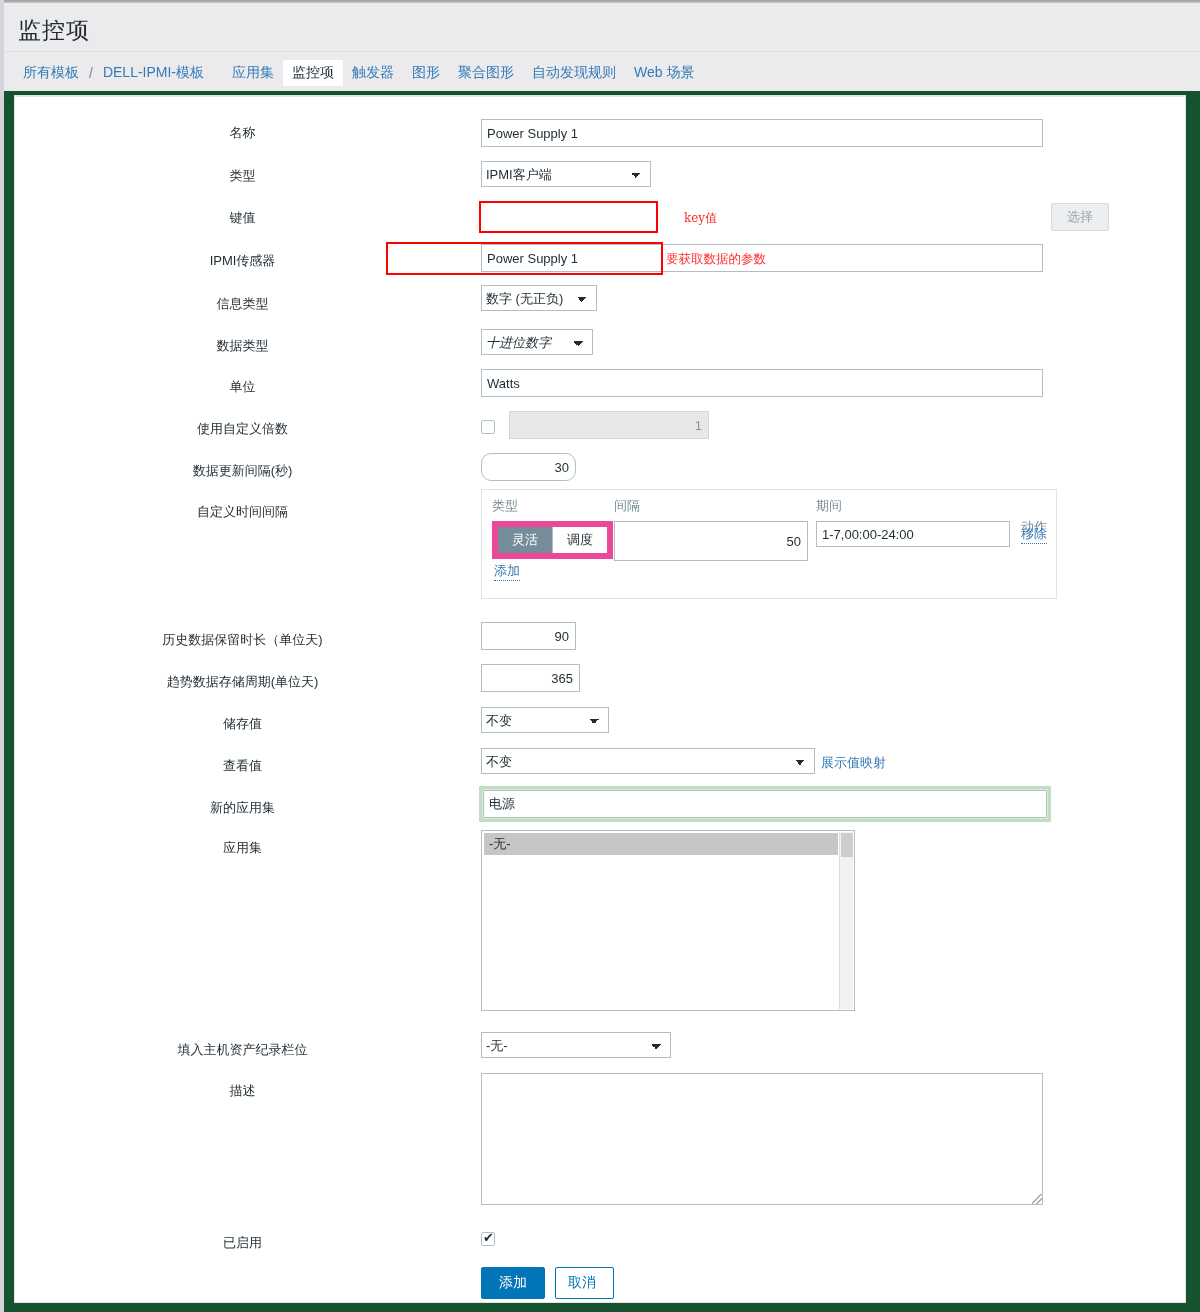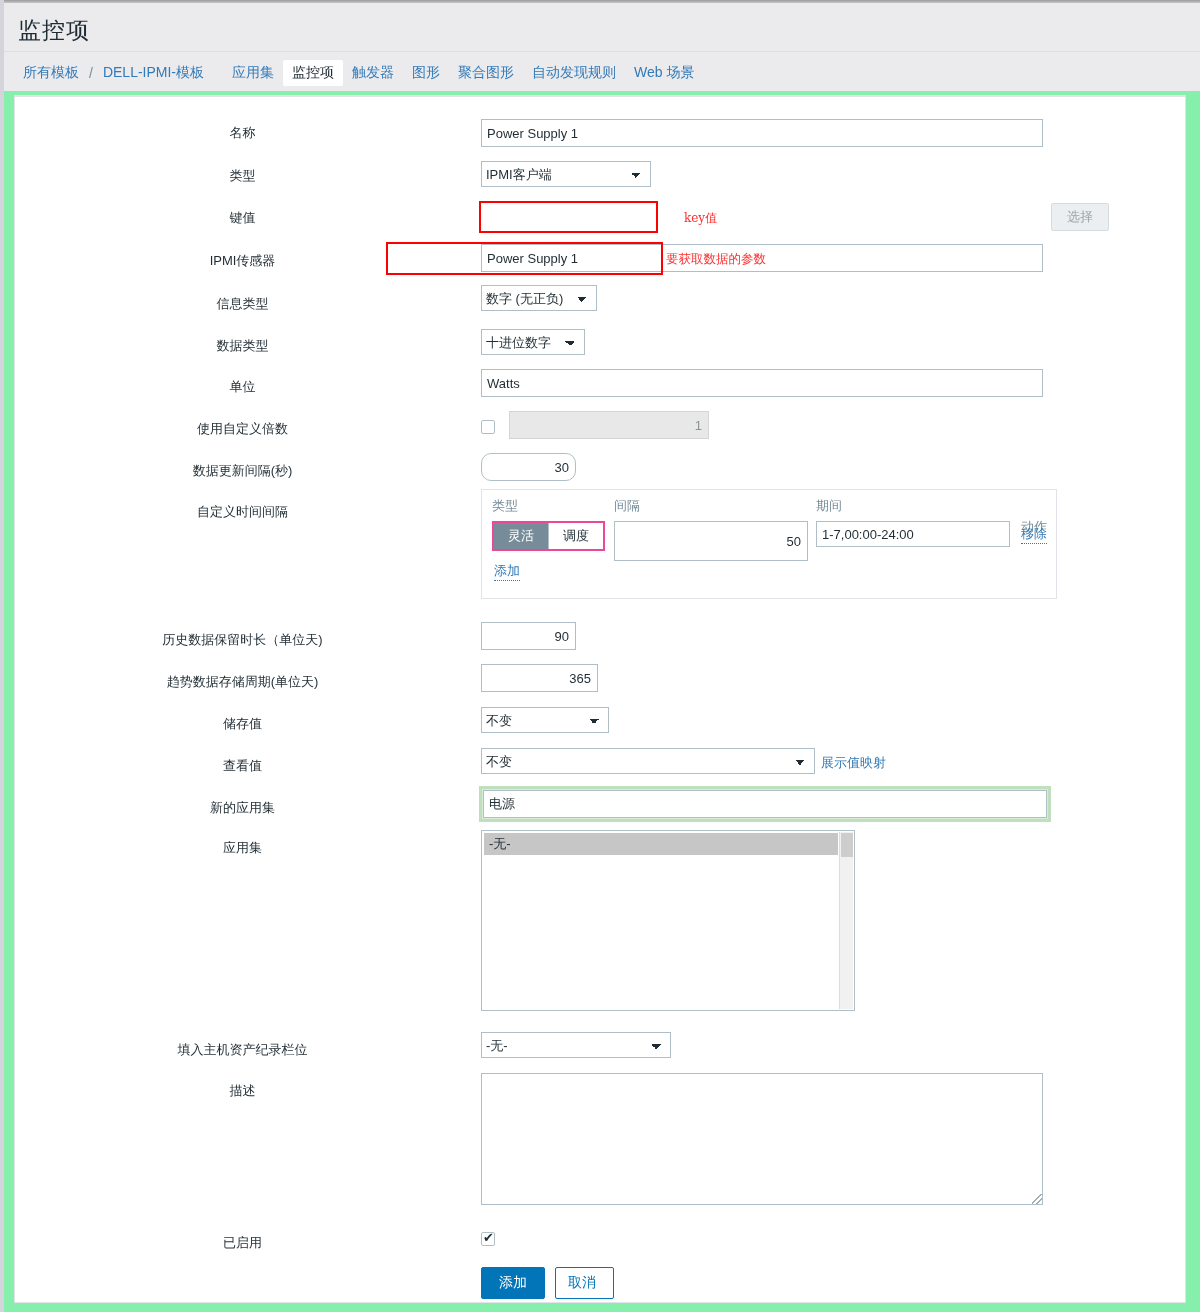--- a/index.html
+++ b/index.html
@@ -4,21 +4,21 @@
 <style>
   * { box-sizing: border-box; }
   html, body {
     margin: 0; padding: 0;
     width: 1200px; height: 1312px;
     background: #ffffff;
     font-family: "Liberation Sans", "DejaVu Sans", sans-serif;
     font-size: 12px;
     color: #1f2c33;
   }
-  .page { position: relative; width: 1200px; height: 1312px; overflow: hidden; background:#86efac; }
+  .page { position: relative; width: 1200px; height: 1312px; overflow: hidden; background:#14532d; }
 
   
   .left-rail {
     position: absolute; left: 0; top: 0; width: 4px; height: 1312px;
     background: #d3d5db;
   }
   .top-shadow {
     position: absolute; left: 0; top: 0; width: 1200px; height: 3px;
     background: linear-gradient(to bottom,#9a9a9a,#c8c8c8);
   }
@@ -105,21 +105,21 @@
     position: absolute; border: 2px solid #ff0000; pointer-events: none;
   }
 
   
   .ci-wrap {
     position: absolute; background: #ffffff; border: 1px solid #e1e3e8;
   }
   .ci-head {
     position: absolute; font-size: 13px; color: #768d99;
   }
-  .toggle-group { position: absolute; display: flex; border: 2px solid #ec4899; }
+  .toggle-group { position: absolute; display: flex; border: 6px solid #ec4899; }
   .toggle-group .tg {
     font-size: 13px; padding: 4px 14px; background: #ffffff; color: #1f2c33;
     cursor: default; border: none;
     font-family: "Liberation Sans", "DejaVu Sans", sans-serif;
   }
   .toggle-group .tg.on { background: #768d99; color: #ffffff; }
   .toggle-group .tg + .tg { border-left: 1px solid #b0bfc7; }
 
   a.link {
     color: #337ab7; font-size: 13px; text-decoration: none;
@@ -226,21 +226,21 @@
     <input class="txt" type="text" style="position: absolute; left: 466px; top: 147px; width: 562px; height: 28px;" value="Power Supply 1">
     <div class="annot-box" style="left:371px; top:145px; width:277px; height:33px;"></div>
     <span class="annot" style="left:651px; top:154px; font-size:12.5px;">要获取数据的参数</span>
 
     <div class="lbl" style="left:0; top:198px; width:455px;">信息类型</div>
     <select class="sel" style="position:absolute; left:466px; top:188px; width:116px;">
       <option>数字 (无正负)</option>
     </select>
 
     <div class="lbl" style="left:0; top:240px; width:455px;">数据类型</div>
-    <select class="sel" style="position:absolute; left:466px; top:232px; width:104px;">
+    <select class="sel" style="position:absolute; left:466px; top:232px; width:112px;font-style:italic;">
       <option>十进位数字</option>
     </select>
 
     <div class="lbl" style="left:0; top:281px; width:455px;">单位</div>
     <input class="txt" type="text" style="position: absolute; left: 466px; top: 272px; width: 562px; height: 28px;" value="Watts">
 
     <div class="lbl" style="left:0; top:323px; width:455px;">使用自定义倍数</div>
     <input class="cb" type="checkbox" style="position: absolute; left: 466px; top: 323px;">
     <input class="txt num" type="text" disabled="" style="position: absolute; left: 494px; top: 314px; width: 200px; height: 28px; text-align: right;" value="1">
 
@@ -263,21 +263,21 @@
       <input class="txt" type="text" style="position: absolute; left: 334px; top: 31px; width: 194px; height: 26px;" value="1-7,00:00-24:00">
       <a href="#" class="link" style="position:absolute; left:539px; top:35px;">移除</a>
 
       <a href="#" class="link" style="position:absolute; left:12px; top:72px;">添加</a>
     </div>
 
     <div class="lbl" style="left:0; top:534px; width:455px;">历史数据保留时长（单位天)</div>
     <input class="txt num" type="text" style="position: absolute; left: 466px; top: 525px; width: 95px; height: 28px;" value="90">
 
     <div class="lbl" style="left:0; top:576px; width:455px;">趋势数据存储周期(单位天)</div>
-    <input class="txt num" type="text" style="position: absolute; left: 466px; top: 567px; width: 117px; height: 28px;" value="365">
+    <input class="txt num" type="text" style="position: absolute; left: 466px; top: 567px; width: 99px; height: 28px;" value="365">
 
     <div class="lbl" style="left:0; top:618px; width:455px;">储存值</div>
     <select class="sel" style="position:absolute; left:466px; top:610px; width:128px;">
       <option>不变</option>
     </select>
 
     <div class="lbl" style="left:0; top:660px; width:455px;">查看值</div>
     <select class="sel" style="position:absolute; left:466px; top:651px; width:334px;">
       <option>不变</option>
     </select>

